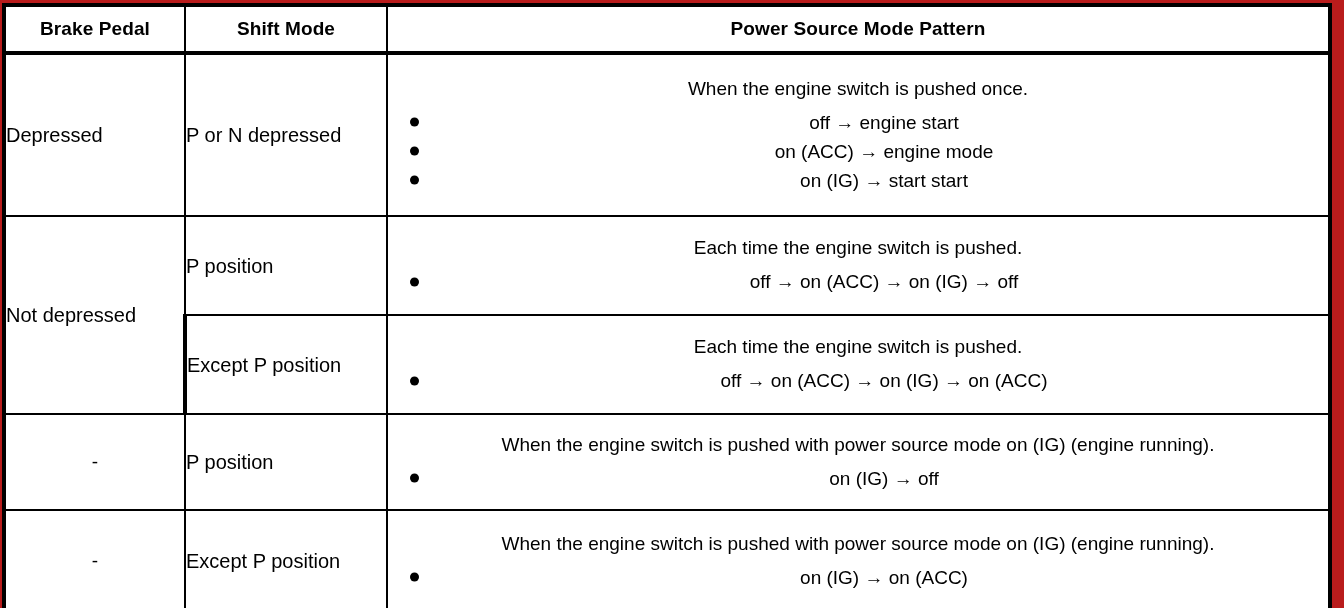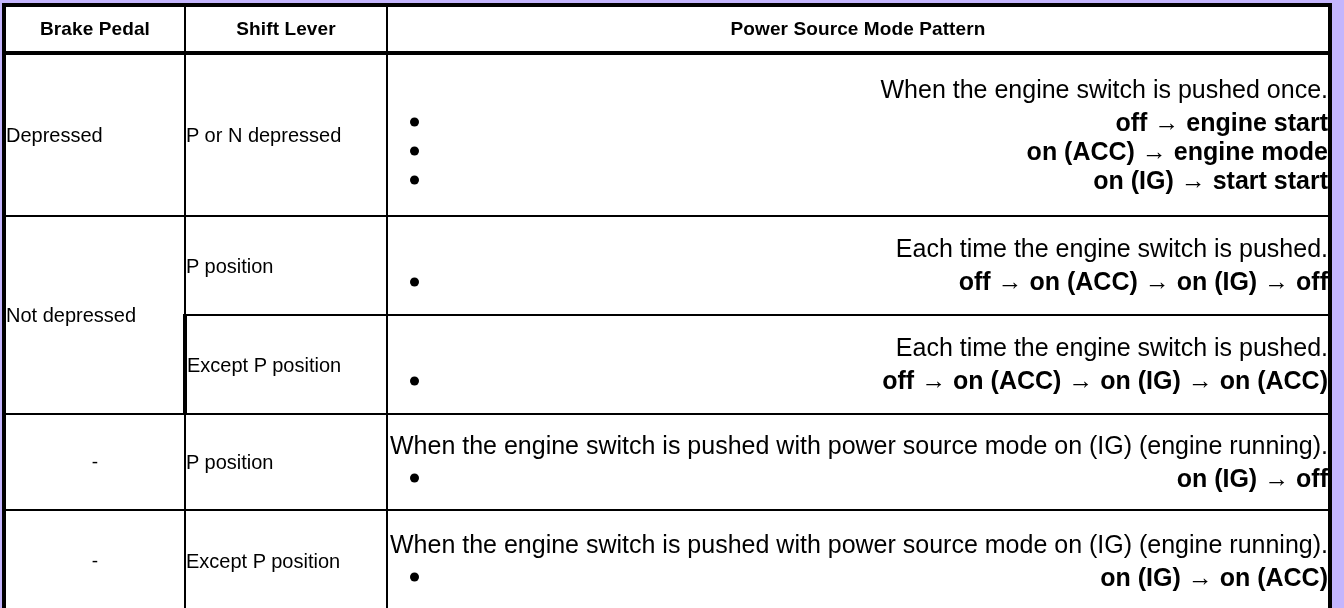--- a/index.html
+++ b/index.html
@@ -12,21 +12,21 @@
     height: 608px;
     font-family: "Liberation Sans", sans-serif;
     color: #000000;
     overflow: hidden;
   }
 
   .sheet {
     position: relative;
     width: 1344px;
     height: 608px;
-    background: #c4b5fd;
+    background: #b91c1c;
   }
 
   table.psm {
     position: absolute;
     left: 2px;
     top: 3px;
     width: 1330px;
     border-collapse: collapse;
     table-layout: fixed;
     background: #ffffff;
@@ -68,36 +68,35 @@
     line-height: 24px;
     white-space: nowrap;
   }
 
   .dash-cell {
     text-align: center;
     font-size: 19px;
   }
 
   .pattern-cell {
-    text-align: right;
+    text-align: center;
     padding: 10px 0 10px 8px;
-    font-size: 25px;
+    font-size: 19px;
     line-height: 26px;
   }
 
   .lead-line {
     margin: 0 0 6px 0;
     white-space: nowrap;
   }
 
   ul.steps {
     list-style: none;
     margin: 0;
     padding: 0 0 0 22px;
-    font-weight: bold;
   }
   ul.steps li {
     position: relative;
     padding-left: 30px;
     margin: 0;
     line-height: 29px;
     white-space: nowrap;
   }
   ul.steps li .bullet {
     position: absolute;
@@ -126,21 +125,21 @@
   <table class="psm">
     <colgroup>
       <col class="c-brake">
       <col class="c-shift">
       <col class="c-pattern">
     </colgroup>
 
     <thead>
       <tr>
         <th class="hdr-cell">Brake Pedal</th>
-        <th class="hdr-cell">Shift Lever</th>
+        <th class="hdr-cell">Shift Mode</th>
         <th class="hdr-cell">Power Source Mode Pattern</th>
       </tr>
     </thead>
 
     <tbody>
 
       <tr class="row-depressed">
         <td class="axis-cell">Depressed</td>
         <td class="axis-cell">P or N depressed</td>
         <td class="pattern-cell">

